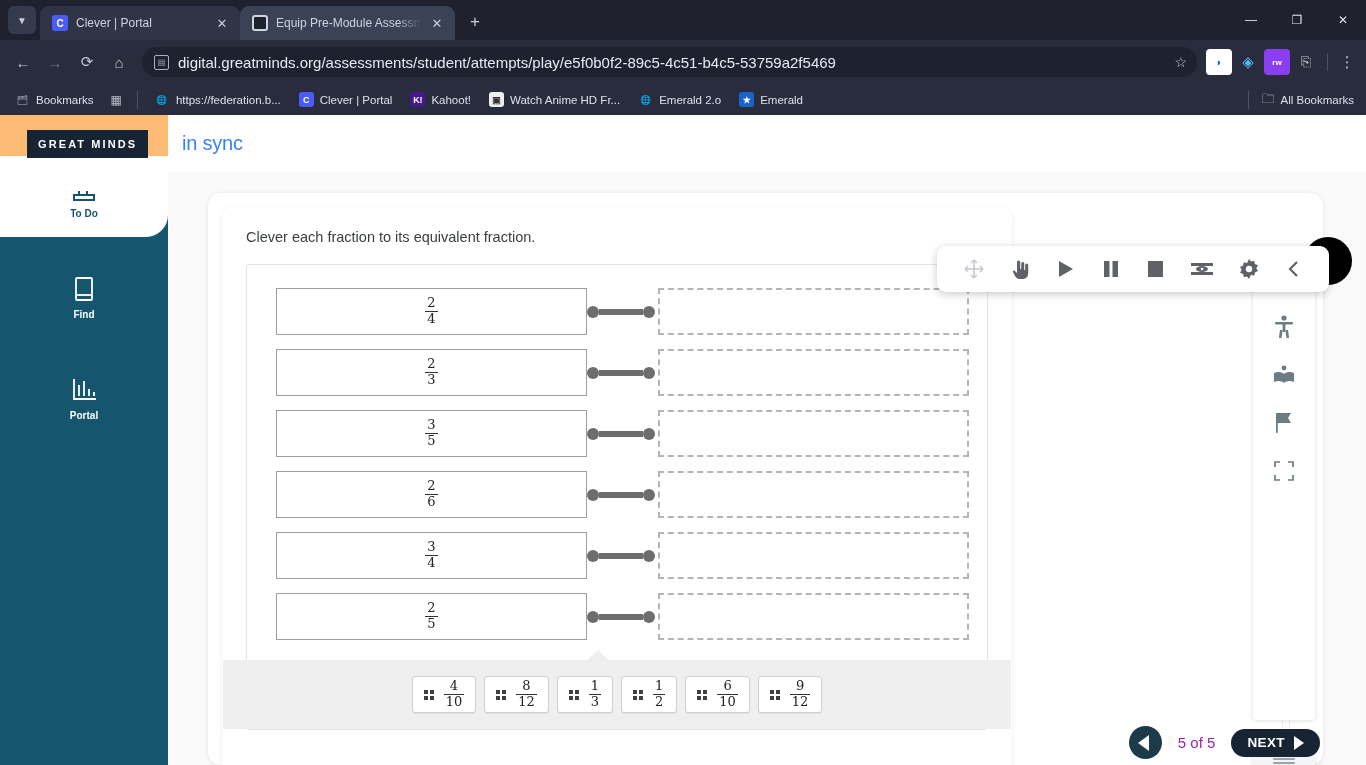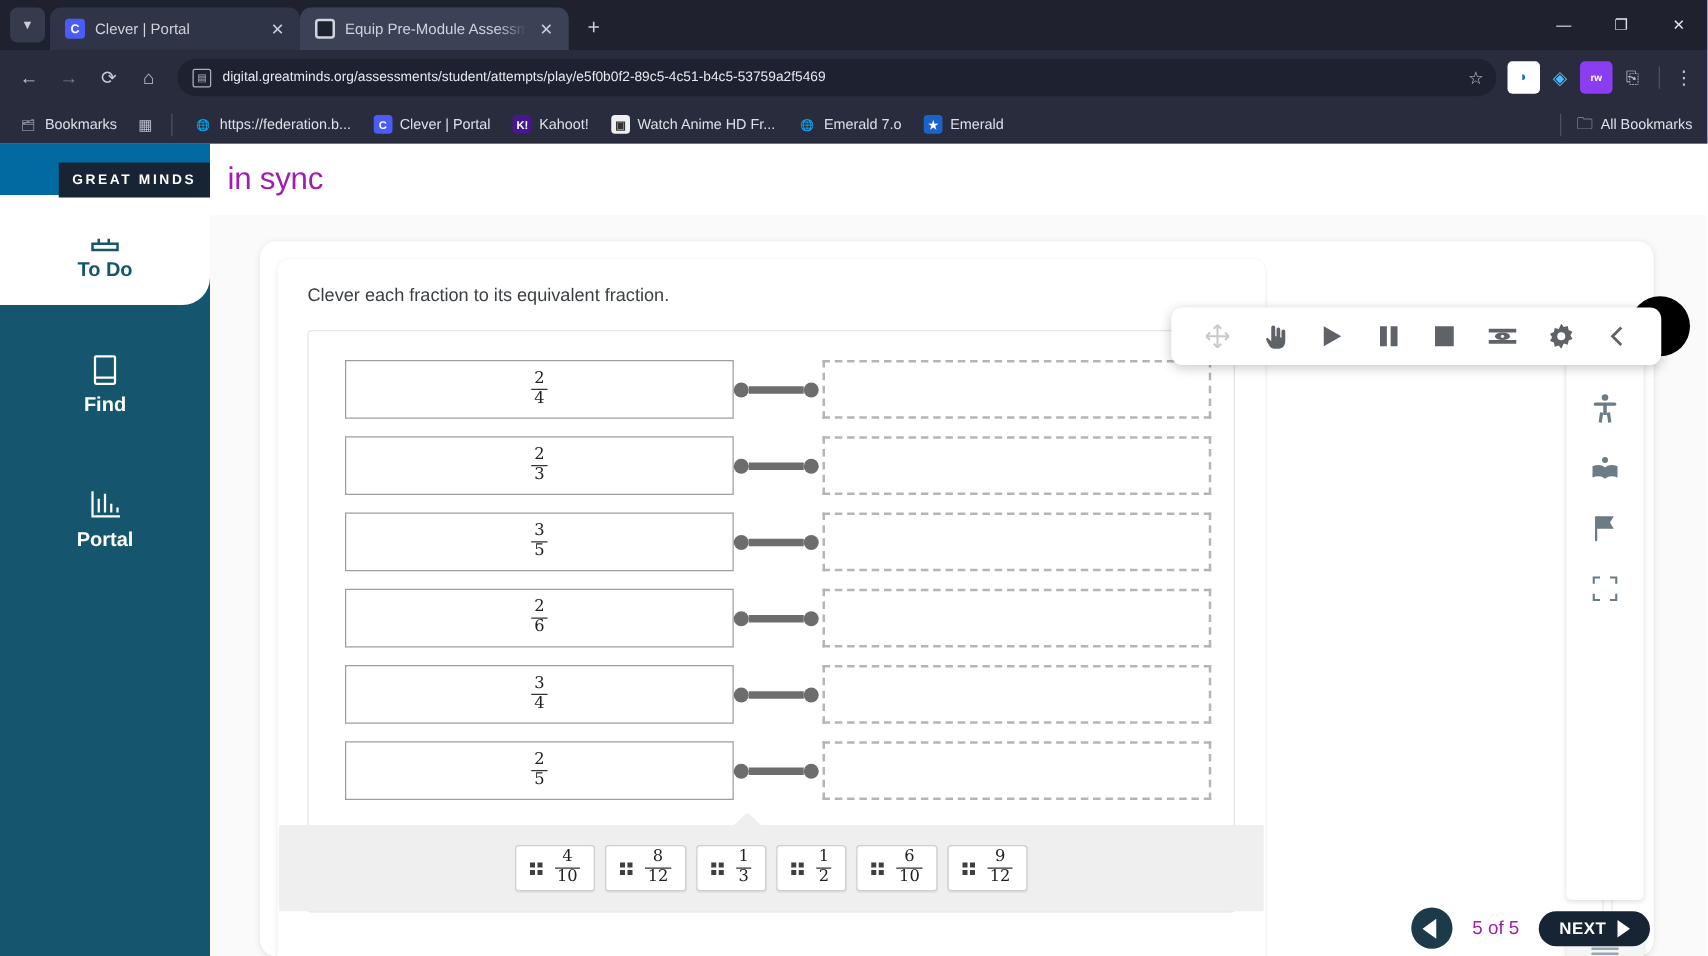--- a/index.html
+++ b/index.html
@@ -44,21 +44,21 @@
   .toolbar { height: 44px; display: flex; align-items: center; gap: 2px; padding: 0 8px; background: #282c3c; }
   .navbtn { width: 30px; height: 30px; display: flex; align-items: center; justify-content: center;
     color: #c3c8d4; font-size: 15px; border-radius: 50%; }
   .navbtn.dim { color: #767d8e; }
   .omnibox {
     flex: 1; height: 30px; background: #1e2130; border-radius: 15px;
     display: flex; align-items: center; padding: 0 10px 0 12px; margin: 0 6px; gap: 9px;
   }
   .omnibox .site-icon { width: 15px; height: 15px; border: 1.5px solid #a9b0c0; border-radius: 2px;
     display: flex; align-items: center; justify-content: center; font-size: 8px; color: #a9b0c0; }
-  .url { flex: 1; font-size: 11px; color: #e6e9f0; white-space: nowrap; overflow: hidden; }
+  .url { flex: 1; font-size: 15px; color: #e6e9f0; white-space: nowrap; overflow: hidden; }
   .star { color: #c3c8d4; font-size: 14px; }
   .ext { width: 26px; height: 26px; display: flex; align-items: center; justify-content: center;
     font-size: 11px; border-radius: 4px; margin-left: 1px; }
   .ext-blue { background: #ffffff; color: #1a6bd8; }
   .ext-diamond { color: #53b8f5; font-size: 15px; }
   .ext-purple { background: #8b3df2; color: #fff; font-size: 8px; font-weight: bold; border-radius: 4px; }
   .ext-outline { color: #c3c8d4; font-size: 13px; }
   .vdiv { width: 1px; height: 18px; background: #4b5165; margin: 0 6px; }
   .kebab { color: #c3c8d4; font-size: 15px; width: 22px; text-align: center; }
 
@@ -72,33 +72,33 @@
   .bi-anime { background: #efefef; color: #333; }
   .bi-tsunami { background: #1a63c9; color: #fff; border-radius: 50%; font-size: 8px; }
   .bmk-folder { color: #b9bfcd; font-size: 13px; }
   .bmk-grid { color: #b9bfcd; font-size: 12px; letter-spacing: -1px; padding: 0 6px; }
   .allbm { margin-left: auto; display: flex; align-items: center; gap: 6px; padding-right: 4px; }
 
   
   .app { width: 1366px; height: 650px; position: relative; background: #fafafa; display: flex; }
 
   .sidebar { width: 168px; background: #15556e; position: relative; flex: 0 0 168px; }
-  .brand-row { height: 57px; background: #0369a1; display: flex; align-items: center; padding-left: 27px; justify-content: flex-end; }
+  .brand-row { height: 57px; background: #fdba74; display: flex; align-items: center; padding-left: 27px; }
   .brand-logo { background: #172434; color: #fff; font-size: 11px; font-weight: bold;
      letter-spacing: 2.1px; padding: 8px 11px; }
   .nav-item { width: 100%; display: flex; flex-direction: column; align-items: center;
-     justify-content: flex-start; gap: 6px; color: #ffffff; font-size: 16px; font-weight: bold; padding: 18px 4px; }
+     justify-content: flex-start; gap: 6px; color: #ffffff; font-size: 10px; font-weight: bold; padding: 18px 4px; }
   .nav-item.active { background: #ffffff; color: #15556e; border-bottom-right-radius: 22px; margin-top: -16px; padding-top: 16px; }
   .nav-item .nico { height: 30px; display: flex; align-items: flex-end; justify-content: center; }
   .nav-spacer { height: 18px; }
 
   .content { flex: 1; position: relative; overflow: hidden; }
 
   .apptop { height: 57px; background: #ffffff; display: flex; align-items: center; padding-left: 14px; }
-  .insync { font-size: 25px; color: #a21caf; letter-spacing: -.2px; }
+  .insync { font-size: 20px; color: #3b82f6; letter-spacing: -.2px; }
 
   .blackcircle { position: absolute; right: 14px; top: 122px; width: 48px; height: 48px;
      border-radius: 50%; background: #000; z-index: 3; }
 
   .floattools {
     position: absolute; top: 131px; left: 769px; width: 392px; height: 46px;
     background: #ffffff; border-radius: 9px; box-shadow: 0 2px 9px rgba(0,0,0,.22);
     display: flex; align-items: center; justify-content: space-around; z-index: 4; padding: 0 14px;
   }
   .floattools .ft { color: #5f6368; display: flex; align-items: center; justify-content: center; }
@@ -236,21 +236,21 @@
     <div class="bmk">
       <span class="bico bi-kahoot">K!</span>
       <span>Kahoot!</span>
     </div>
     <div class="bmk">
       <span class="bico bi-anime">▣</span>
       <span>Watch Anime HD Fr...</span>
     </div>
     <div class="bmk">
       <span class="bico bi-globe">🌐</span>
-      <span>Emerald 7.o</span>
+      <span>Emerald 2.o</span>
     </div>
     <div class="bmk">
       <span class="bico bi-tsunami">★</span>
       <span>Emerald</span>
     </div>
 
     <div class="allbm">
       <span class="vdiv"></span>
       <span class="bmk-folder">🗀</span>
       <span>All Bookmarks</span>

